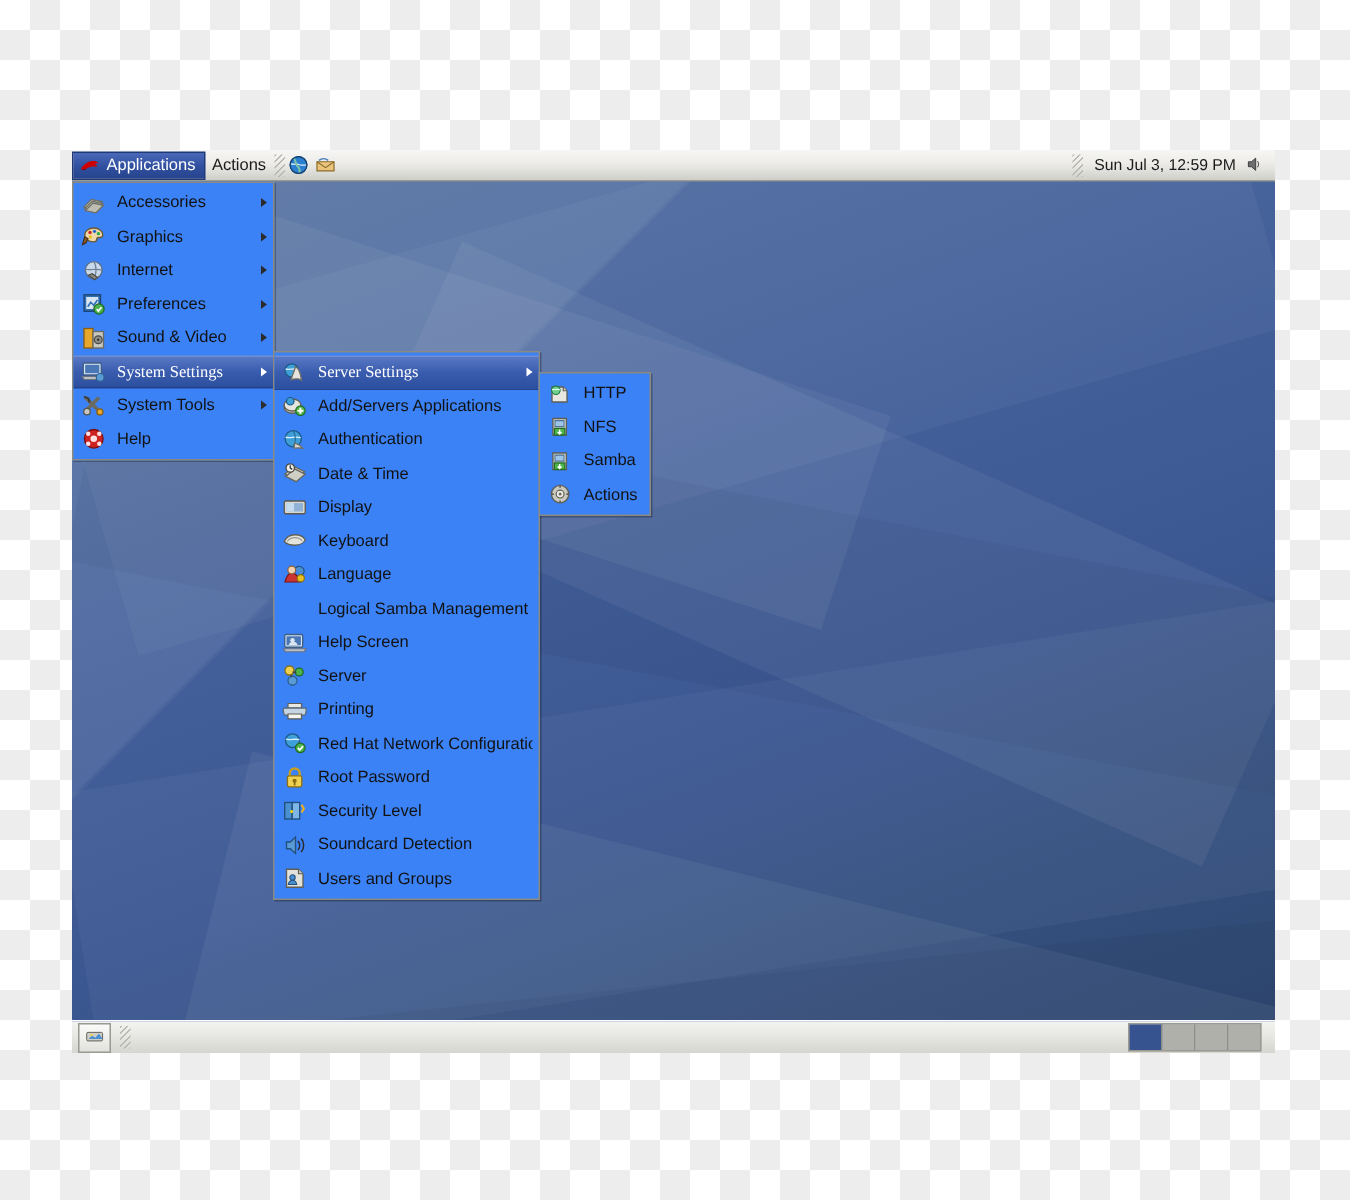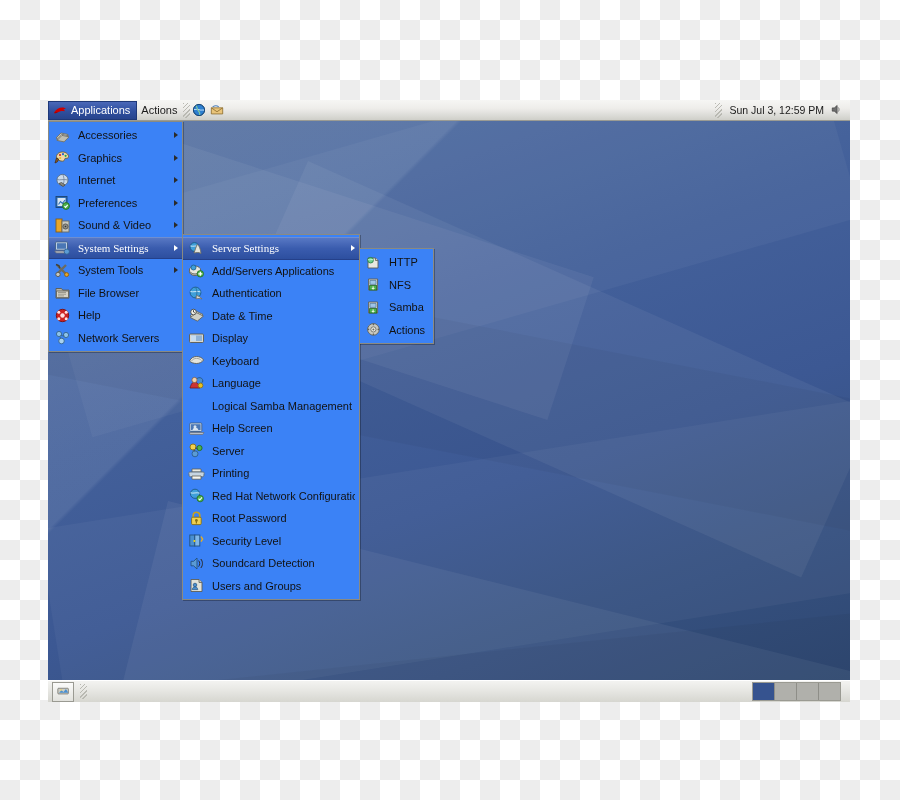--- a/index.html
+++ b/index.html
@@ -321,56 +321,35 @@
             <path d="M3 3l9 9M12 3L3 12" stroke="#6b6b62" stroke-width="2.4" fill="none"></path>
             <path d="M2 2.5l3 1.2.7 2.6" stroke="#3f3f38" stroke-width="1.4" fill="none"></path>
             <circle cx="4" cy="12.4" r="2.2" fill="#c8c8c0" stroke="#55554e" stroke-width=".9"></circle>
             <circle cx="12.6" cy="12.6" r="2" fill="#e8a62a" stroke="#8a5f12" stroke-width=".9"></circle>
           </svg>
         </span>
         <span class="mi-label">System Tools</span>
         <span class="mi-arrow"></span>
       </div>
 
-      <div class="mi">
-        <span class="mi-icon">
-          <svg viewBox="0 0 17 17" width="17" height="17">
-            <path d="M2 4.5h5.5l1.2 1.6H15v8H2z" fill="#b9b5a8" stroke="#5c5a50" stroke-width=".9"></path>
-            <path d="M2.5 7h12v6.6h-12z" fill="#d7d3c6" stroke="#5c5a50" stroke-width=".8"></path>
-            <path d="M4 8.5h8M4 10.2h8M4 11.9h6" stroke="#8d8a7e" stroke-width=".8"></path>
-          </svg>
-        </span>
-        <span class="mi-label">File Browser</span>
-      </div>
 
       <div class="mi">
         <span class="mi-icon">
           <svg viewBox="0 0 17 17" width="17" height="17">
             <circle cx="8.5" cy="8.5" r="6.2" fill="#cc2222" stroke="#7a0f0f" stroke-width=".9"></circle>
             <circle cx="8.5" cy="8.5" r="2.2" fill="#ffe0e0"></circle>
             <circle cx="4.8" cy="5.2" r="1.5" fill="#ffe0e0"></circle>
             <circle cx="12.2" cy="5.2" r="1.5" fill="#ffe0e0"></circle>
             <circle cx="4.8" cy="11.8" r="1.5" fill="#ffe0e0"></circle>
             <circle cx="12.2" cy="11.8" r="1.5" fill="#ffe0e0"></circle>
           </svg>
         </span>
         <span class="mi-label">Help</span>
       </div>
 
-      <div class="mi">
-        <span class="mi-icon">
-          <svg viewBox="0 0 17 17" width="17" height="17">
-            <circle cx="5" cy="5" r="2.6" fill="#8fc3e8" stroke="#35658f" stroke-width=".9"></circle>
-            <circle cx="12" cy="6" r="2.6" fill="#8fc3e8" stroke="#35658f" stroke-width=".9"></circle>
-            <circle cx="7.5" cy="12" r="2.8" fill="#a8d2ef" stroke="#35658f" stroke-width=".9"></circle>
-            <path d="M6.5 6.5l4 .5M6 8l1 1.5" stroke="#35658f" stroke-width=".9"></path>
-          </svg>
-        </span>
-        <span class="mi-label">Network Servers</span>
-      </div>
     </div>
 
     <div id="menu-system-settings" class="menu">
 
       <div class="mi sel">
         <span class="mi-icon">
           <svg viewBox="0 0 17 17" width="17" height="17">
             <circle cx="6.5" cy="7" r="4.4" fill="#3f9fd9" stroke="#1d5a86" stroke-width=".9"></circle>
             <path d="M2.4 6c2.5.8 5.3-.6 8.4.3" fill="none" stroke="#d8eefc" stroke-width=".9"></path>
             <path d="M9 4.5c2.4 1 3.4 4.5 4 9-2-1.5-4.5-1-7-.5z" fill="#e4e4dc" stroke="#6f6f66" stroke-width=".9"></path>

